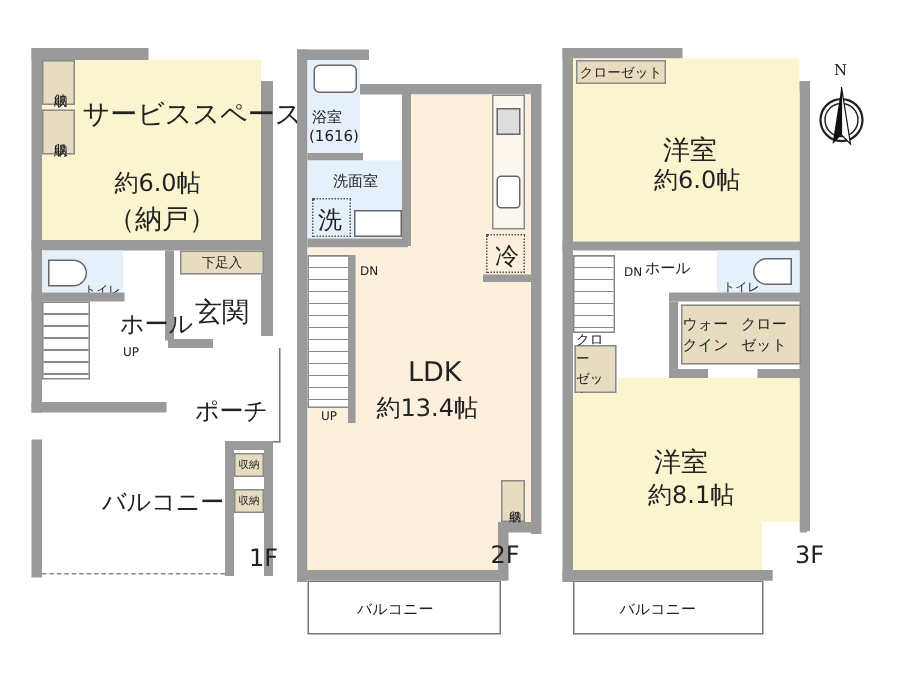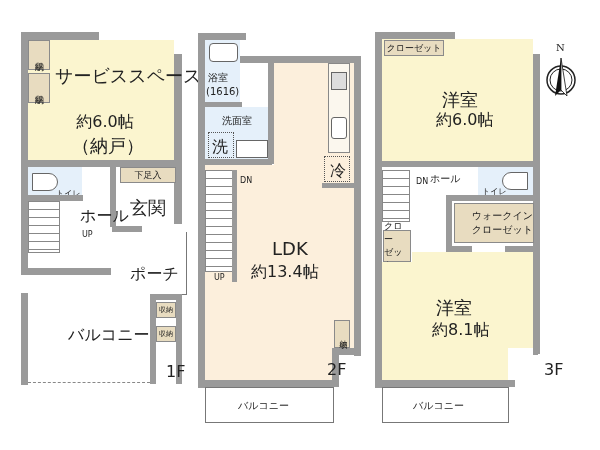--- a/index.html
+++ b/index.html
@@ -147,39 +147,39 @@
   <div class="wall" style="left:375px;top:161px;width:165px;height:6px;"></div>
 
   <div class="stairs" style="left:382px;top:170px;width:26px;height:50px;"></div>
   <div class="lbl xs" style="left:416px;top:177px;">DN</div>
   <div class="lbl sm" style="left:430px;top:172px;">ホール</div>
   <div class="room" style="left:478px;top:167px;width:55px;height:28px;background:#e5f0fa;"></div>
   <div class="abs" style="left:502px;top:172px;width:24px;height:16px;border:1px solid #666;border-radius:10px 0 0 10px;background:#fff;"></div>
   <div class="lbl xs" style="left:482px;top:186px;">トイレ</div>
   <div class="wall" style="left:446px;top:195px;width:94px;height:6px;"></div>
 
-  <div class="closet" style="left:454px;top:203px;width:78px;height:38px;flex-direction:column;font-size:10px;align-items:flex-end;">
+  <div class="closet" style="left:454px;top:203px;width:78px;height:38px;flex-direction:row;font-size:10px;">
     <span>ウォークイン</span>
     <span>クローゼット</span>
   </div>
   <div class="wall" style="left:446px;top:201px;width:6px;height:50px;"></div>
   <div class="wall" style="left:446px;top:246px;width:26px;height:6px;"></div>
   <div class="wall" style="left:505px;top:246px;width:32px;height:6px;"></div>
 
   <div class="closet" style="left:383px;top:230px;width:26px;height:30px;flex-direction:column;font-size:9px;">
     <span>クロー</span>
     <span>ゼット</span>
   </div>
 
   <div class="room" style="left:382px;top:262px;width:151px;height:118px;background:#fbf5cf;"></div>
   <div class="room" style="left:412px;top:252px;width:121px;height:12px;background:#fbf5cf;"></div>
   <div class="room" style="left:508px;top:348px;width:25px;height:32px;background:#fff;"></div>
   <div class="lbl big" style="left:436px;top:296px;">洋室</div>
   <div class="lbl mid" style="left:432px;top:320px;">約8.1帖</div>
-  <div class="lbl mid" style="left:544px;top:360px;">3F</div>
+  <div class="lbl mid" style="left:530px;top:360px;">3F</div>
 
   <div class="outline" style="left:382px;top:387px;width:125px;height:34px;"></div>
   <div class="lbl sm" style="left:413px;top:399px;">バルコニー</div>
 </div>
 
 <div class="abs" style="left:542px;top:42px;width:40px;height:60px;">
   <div class="lbl sm" style="left:14px;top:0;font-family:'DejaVu Serif',serif;">N</div>
   <svg width="40" height="46" viewBox="0 0 40 46" style="position:absolute;left:0;top:14px;">
     <circle cx="19" cy="24" r="14" fill="none" stroke="#222" stroke-width="1.5"></circle>
     <circle cx="19" cy="24" r="11" fill="none" stroke="#222" stroke-width="1"></circle>

